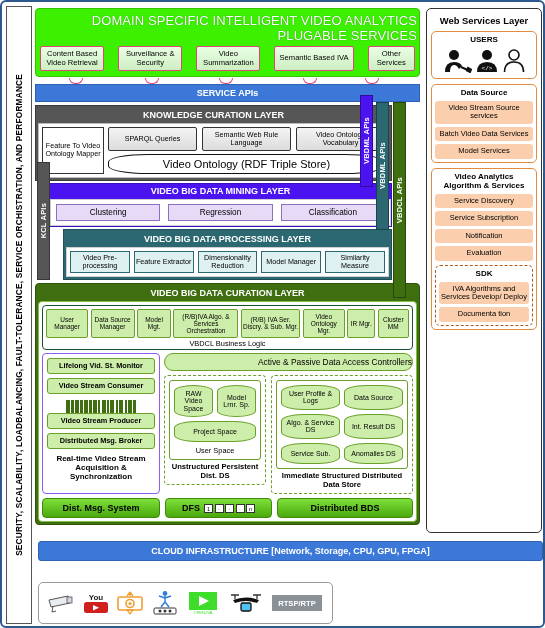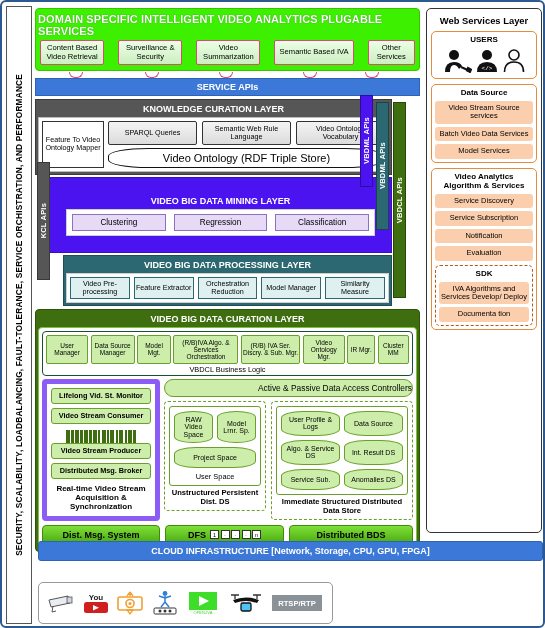--- a/index.html
+++ b/index.html
@@ -43,21 +43,21 @@
   }
   
   .maincol { position:absolute; left:33px; top:6px; width:385px; }
 
   
   .domain {
     background:#3df000; border:1px solid #35c400; border-radius:4px;
     padding:2px 2px 3px 2px; margin-bottom:1px;
   }
   .domain-title {
-    text-align:left; color:#fff; font-weight:bold; font-size:11px;
+    text-align:right; color:#fff; font-weight:normal; font-size:13px;
     text-shadow:0 0 1px #1a7a00; padding:2px 0 3px; letter-spacing:.1px;
   }
   .domain-row { display:flex; gap:14px; padding:0 2px 2px; }
   .svc {
     flex:1; background:linear-gradient(#eaffe4,#cdeec2);
     border:1px solid #e0457b; border-radius:2px;
     font-size:7.6px; text-align:center; color:#000;
     padding:3px 1px; line-height:1.12; display:flex;
     align-items:center; justify-content:center; min-height:20px;
   }
@@ -101,21 +101,21 @@
     display:flex; align-items:center; justify-content:center;
   }
   .triple {
     border:1.5px solid #111; background:#fff;
     font-size:11px; text-align:center; padding:3px 0;
     border-radius:40px/8px;
   }
 
   
   .mining {
-    background:#4a13f0; border:1px solid #3a0fc0; padding:16px;
+    background:#4a13f0; border:1px solid #3a0fc0; padding:0;
     margin-left:14px; margin-top:2px;
   }
   .mining-title { color:#fff; font-weight:bold; font-size:9px; text-align:center; padding:2px 0 3px; }
   .mining-inner { background:#fff; border:1px solid #cfcfcf; padding:4px 5px; display:flex; gap:8px; }
   .mining-item {
     flex:1; background:#e6daf7; border:1px solid #8e6fc0;
     font-size:8.2px; text-align:center; padding:3px 0;
   }
 
   
@@ -146,21 +146,21 @@
     background:#cdeeaa; border:1px solid #6aa02a; border-radius:2px;
     font-size:6.5px; text-align:center; line-height:1.08; padding:2px 1px;
     display:flex; align-items:center; justify-content:center; min-height:29px;
   }
   .biz-label { text-align:center; font-size:7.4px; padding:1px 0 0; }
 
   
   .cols { display:flex; gap:4px; margin-top:3px; }
   .col1 { width:118px; }
   .col23 { flex:1; }
-  .panel-solid { border:5px solid #8b5cf6; border-radius:4px; padding:4px; background:#fff; }
+  .panel-solid { border:1px solid #8b5cf6; border-radius:4px; padding:4px; background:#fff; }
   .pill {
     background:#cdeeaa; border:1px solid #6aa02a; border-radius:3px;
     font-size:7.3px; font-weight:bold; text-align:center; padding:2.5px 1px;
     margin-bottom:4px;
   }
   .barcode { display:flex; gap:1.2px; justify-content:center; padding:2px 2px 0; }
   .barcode i { display:block; width:4px; height:13px; background:#3f6e10; }
   .barcode i:nth-child(even) { width:2.5px; }
   .cap-bold {
     font-size:8px; font-weight:bold; text-align:center; line-height:1.12; padding:2px 0 0;
@@ -287,21 +287,21 @@
         <div class="mining-item">Regression</div>
         <div class="mining-item">Classification</div>
       </div>
     </div>
 
     <div class="proc" style="margin-right:28px;">
       <div class="proc-title">VIDEO BIG DATA PROCESSING LAYER</div>
       <div class="proc-inner">
         <div class="proc-item">Video Pre-processing</div>
         <div class="proc-item">Feature Extractor</div>
-        <div class="proc-item">Orchestration Reduction</div>
+        <div class="proc-item">Dimensionality Reduction</div>
         <div class="proc-item">Model Manager</div>
         <div class="proc-item">Similarity Measure</div>
       </div>
     </div>
 
     <div class="cur">
       <div class="cur-title">VIDEO BIG DATA CURATION LAYER</div>
       <div class="cur-inner">
 
         <div class="biz">
@@ -385,21 +385,21 @@
                   <div class="dash-cap">Immediate Structured Distributed Data Store</div>
                 </div>
               </div>
 
             </div>
           </div>
         </div>
 
         <div class="greenbars">
           <div class="gbar" style="width:118px;">Dist. Msg. System</div>
-          <div class="gbar" style="width:119px;">
+          <div class="gbar" style="width:107px;">
             <span>DFS</span>
             <span class="dfs-cells">
               <b>1</b>
               <b>·</b>
               <b>·</b>
               <b>·</b>
               <b>n</b>
             </span>
           </div>
           <div class="gbar" style="flex:1;">Distributed BDS</div>

